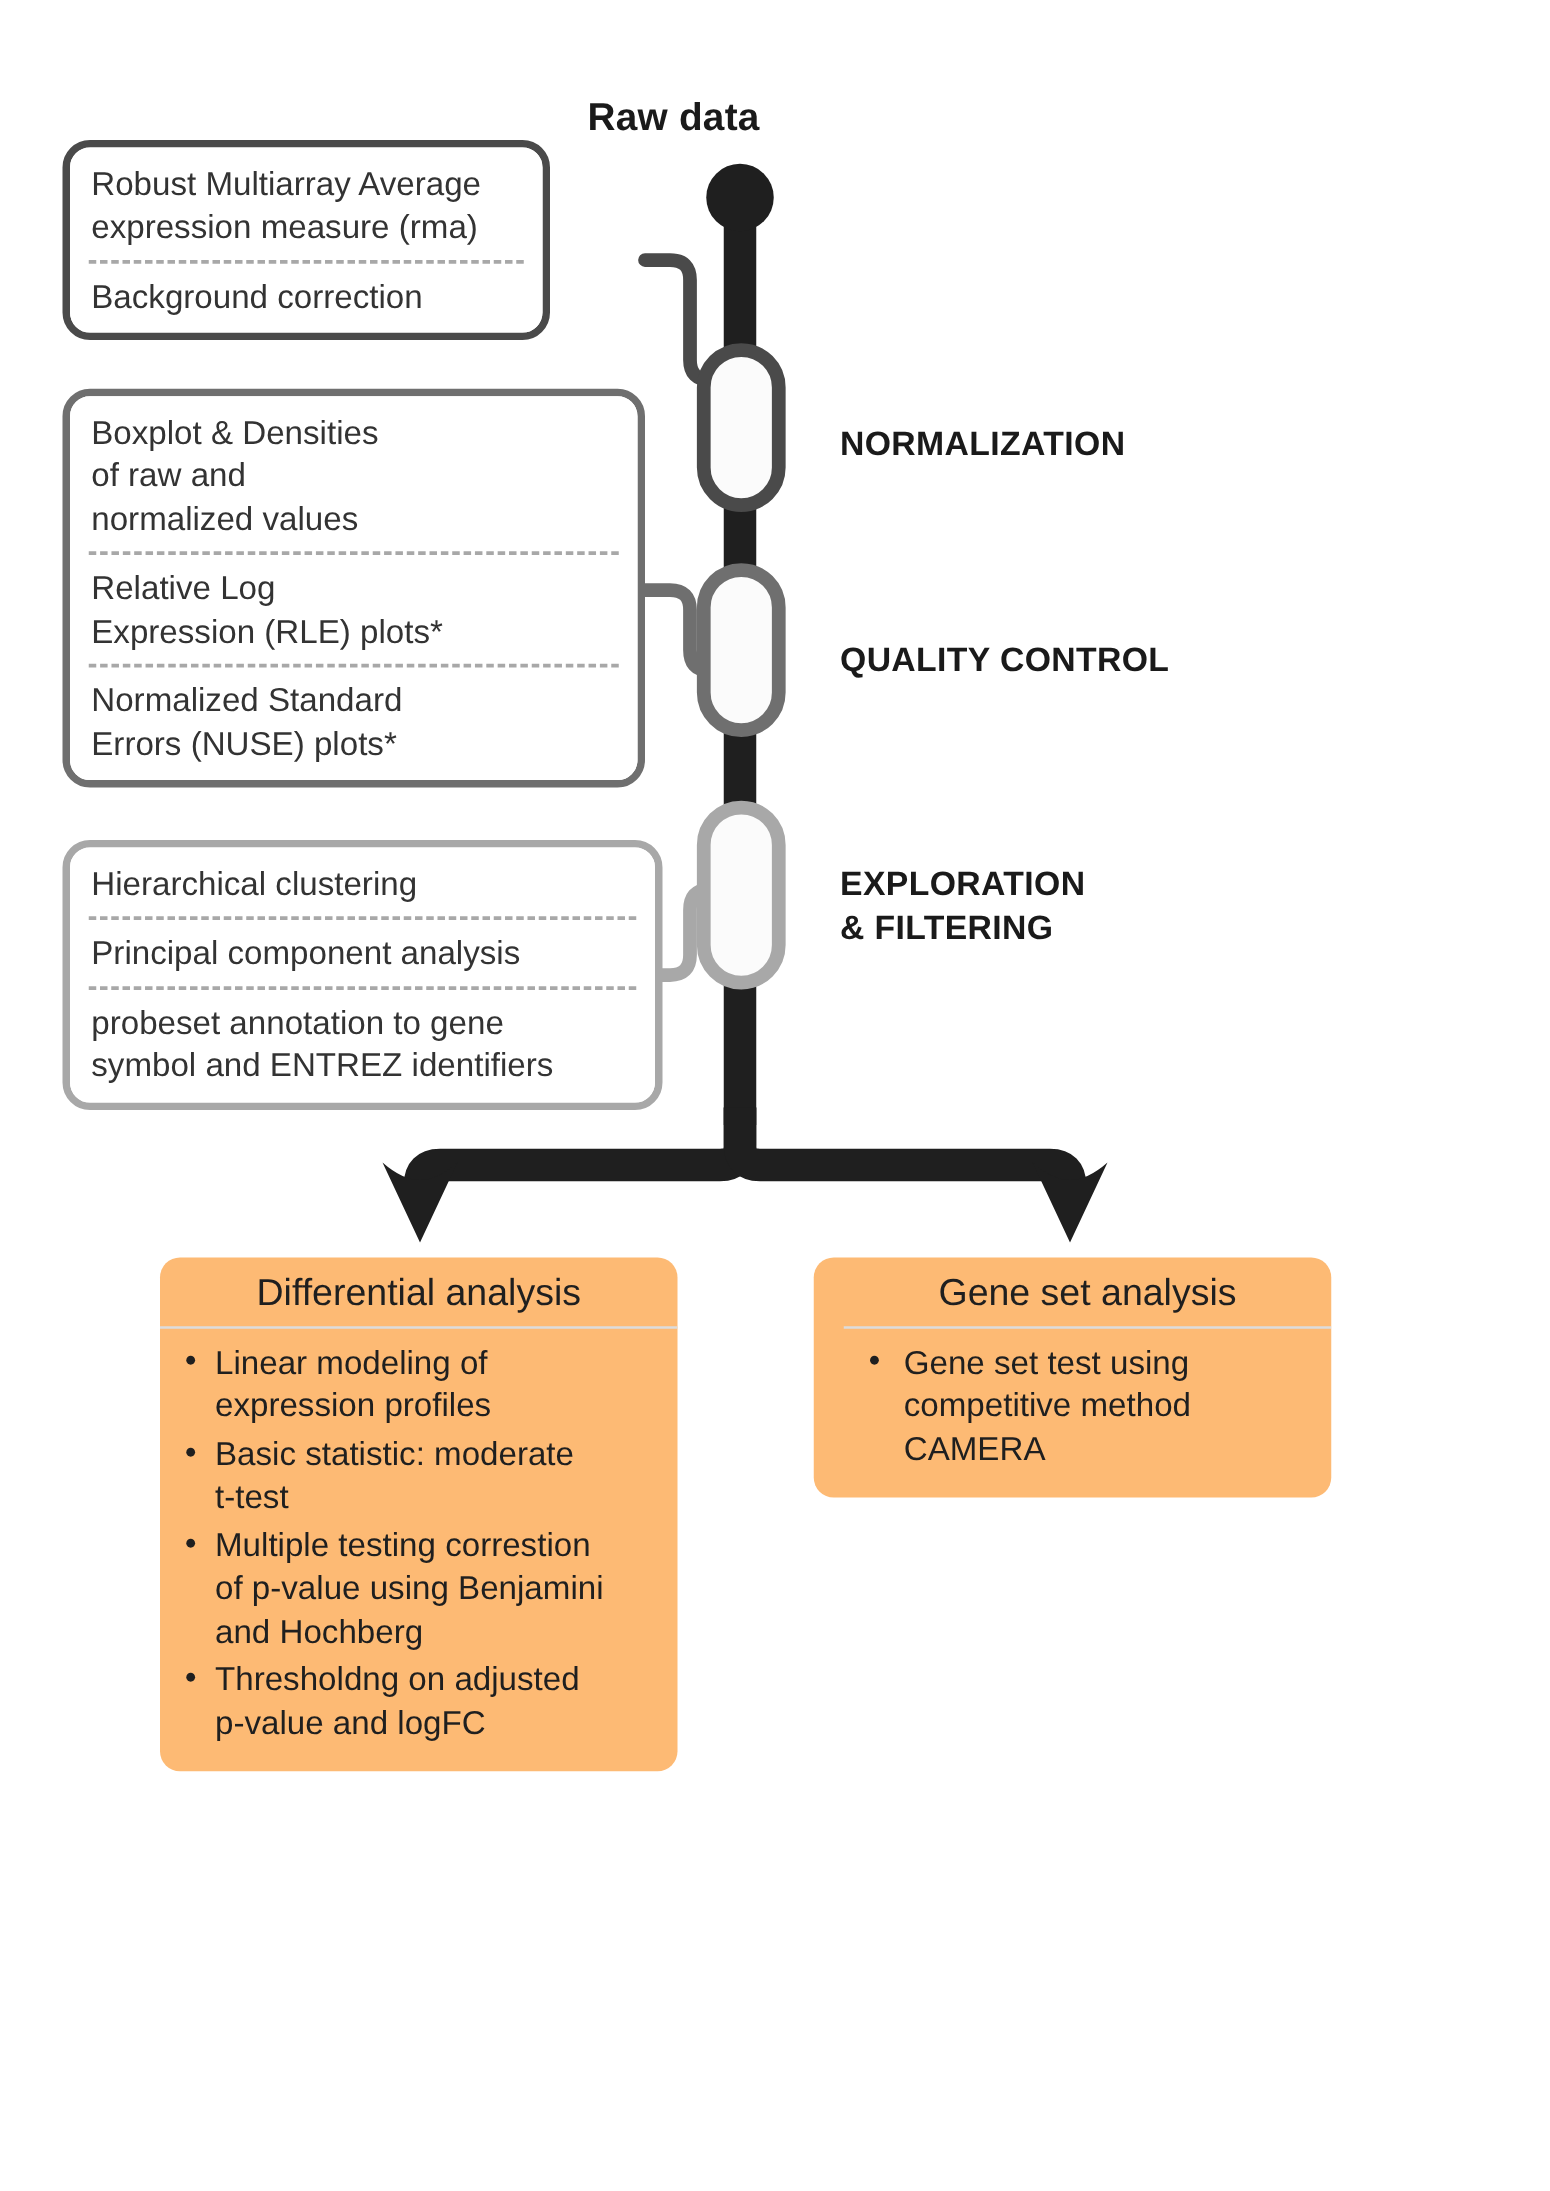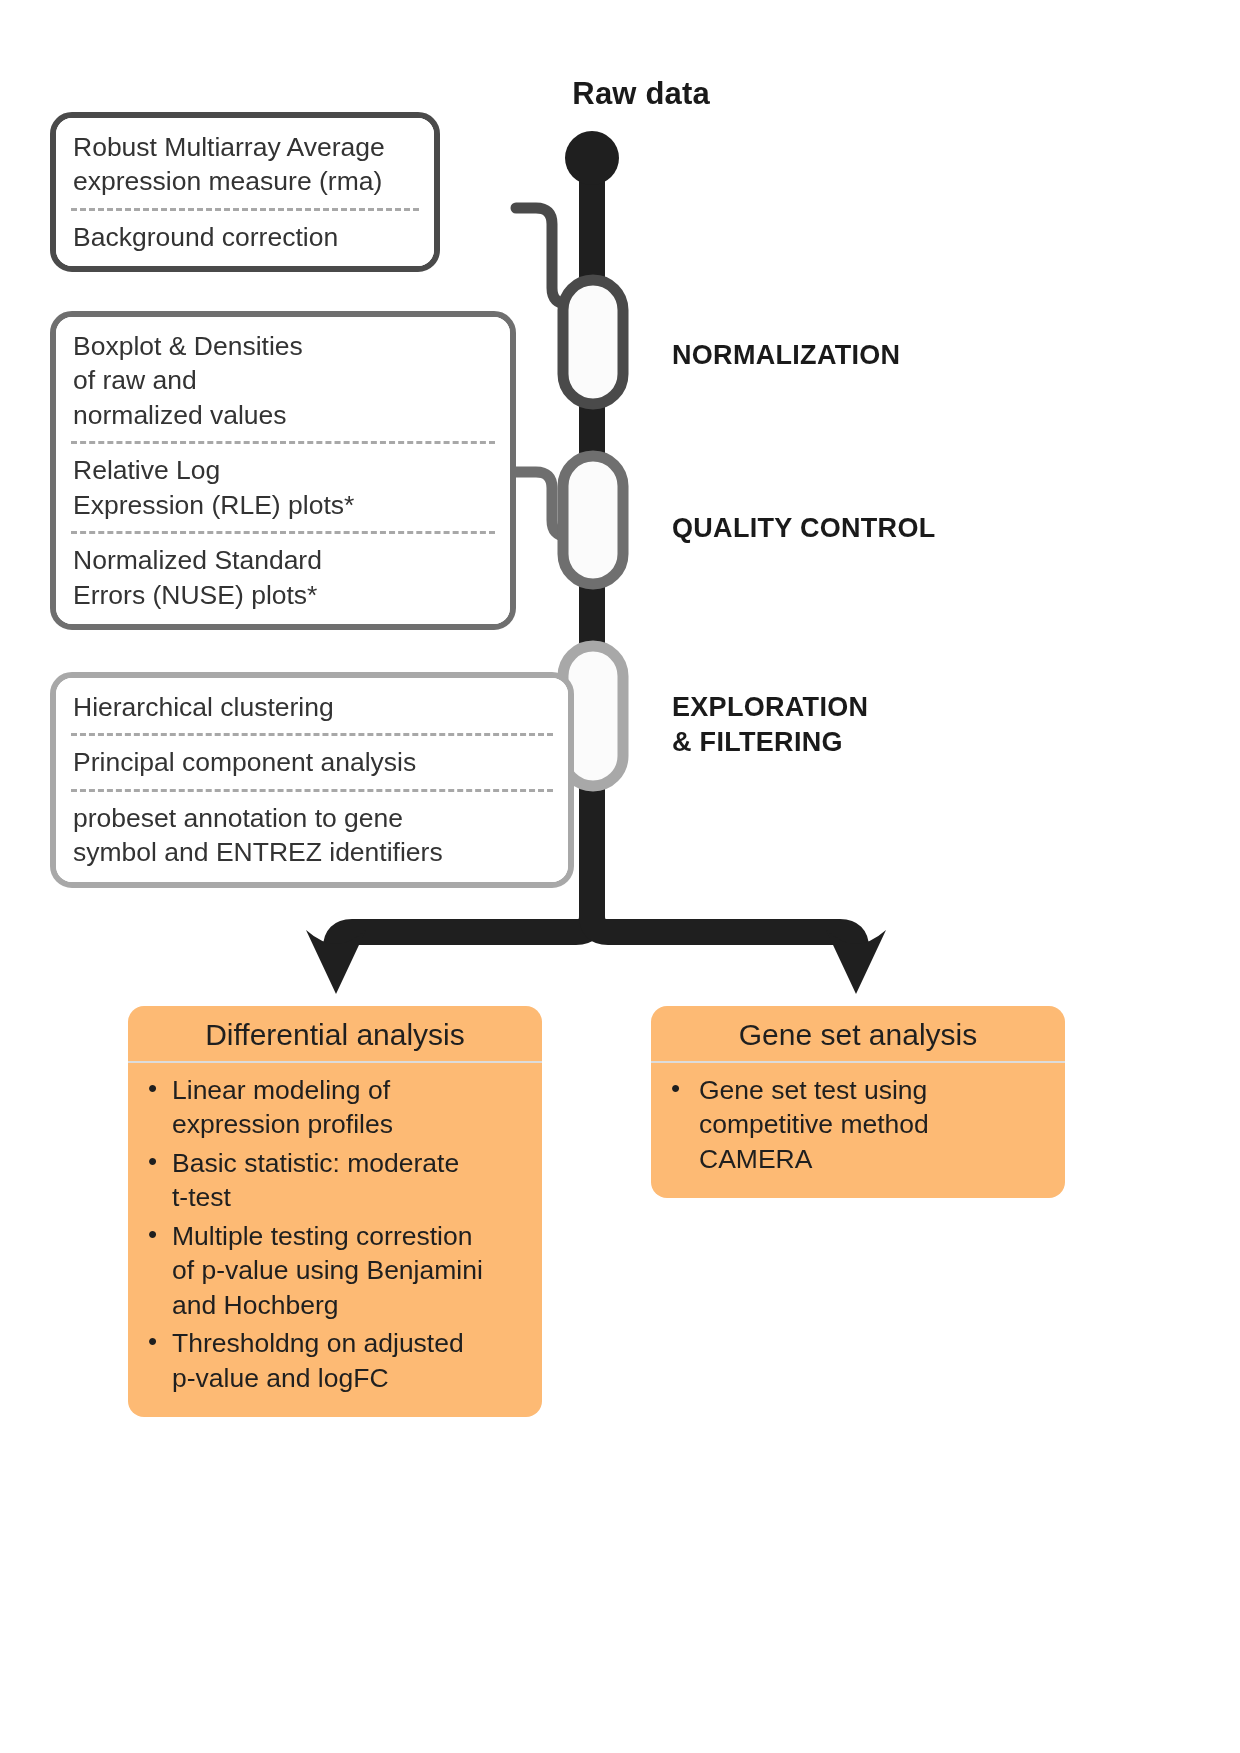--- a/index.html
+++ b/index.html
@@ -15,21 +15,21 @@
     color: #2b2b2b;
     overflow: hidden;
   }
 
   
   #raw-data-label {
     position: absolute;
     left: 470px;
     top: 76px;
     width: 240px;
-    text-align: right;
+    text-align: left;
     font-size: 31px;
     font-weight: bold;
     color: #1a1a1a;
     letter-spacing: 0.2px;
   }
 
   
   #spine-svg {
     position: absolute;
     left: 0;
@@ -77,21 +77,21 @@
   #box-quality {
     top: 311px;
     width: 466px;
     border-width: 6px;
     border-color: #6f6f6f;
   }
   #box-quality .inner { border: 3px solid #ffffff; }
 
   #box-exploration {
     top: 672px;
-    width: 524px;
+    width: 480px;
     border-width: 6px;
     border-color: #a8a8a8;
   }
   #box-exploration .inner { border: 3px solid #ffffff; }
 
   
   .stage-name {
     position: absolute;
     left: 652px;
     font-size: 27px;
@@ -146,20 +146,21 @@
   }
   #panel-differential {
     left: 128px;
     top: 1006px;
     width: 414px;
   }
   #panel-geneset {
     left: 651px;
     top: 1006px;
     width: 414px;
+    padding-left: 24px;
   }
   #panel-geneset .result-list li { padding-left: 34px; text-indent: 0; }
   #panel-geneset .result-list li .cont { display: block; padding-left: 28px; }
 </style>
 </head>
 <body>
 
 <div id="raw-data-label">Raw data</div>
 
 <svg id="spine-svg" viewBox="0 0 1240 1753" xmlns="http://www.w3.org/2000/svg">

